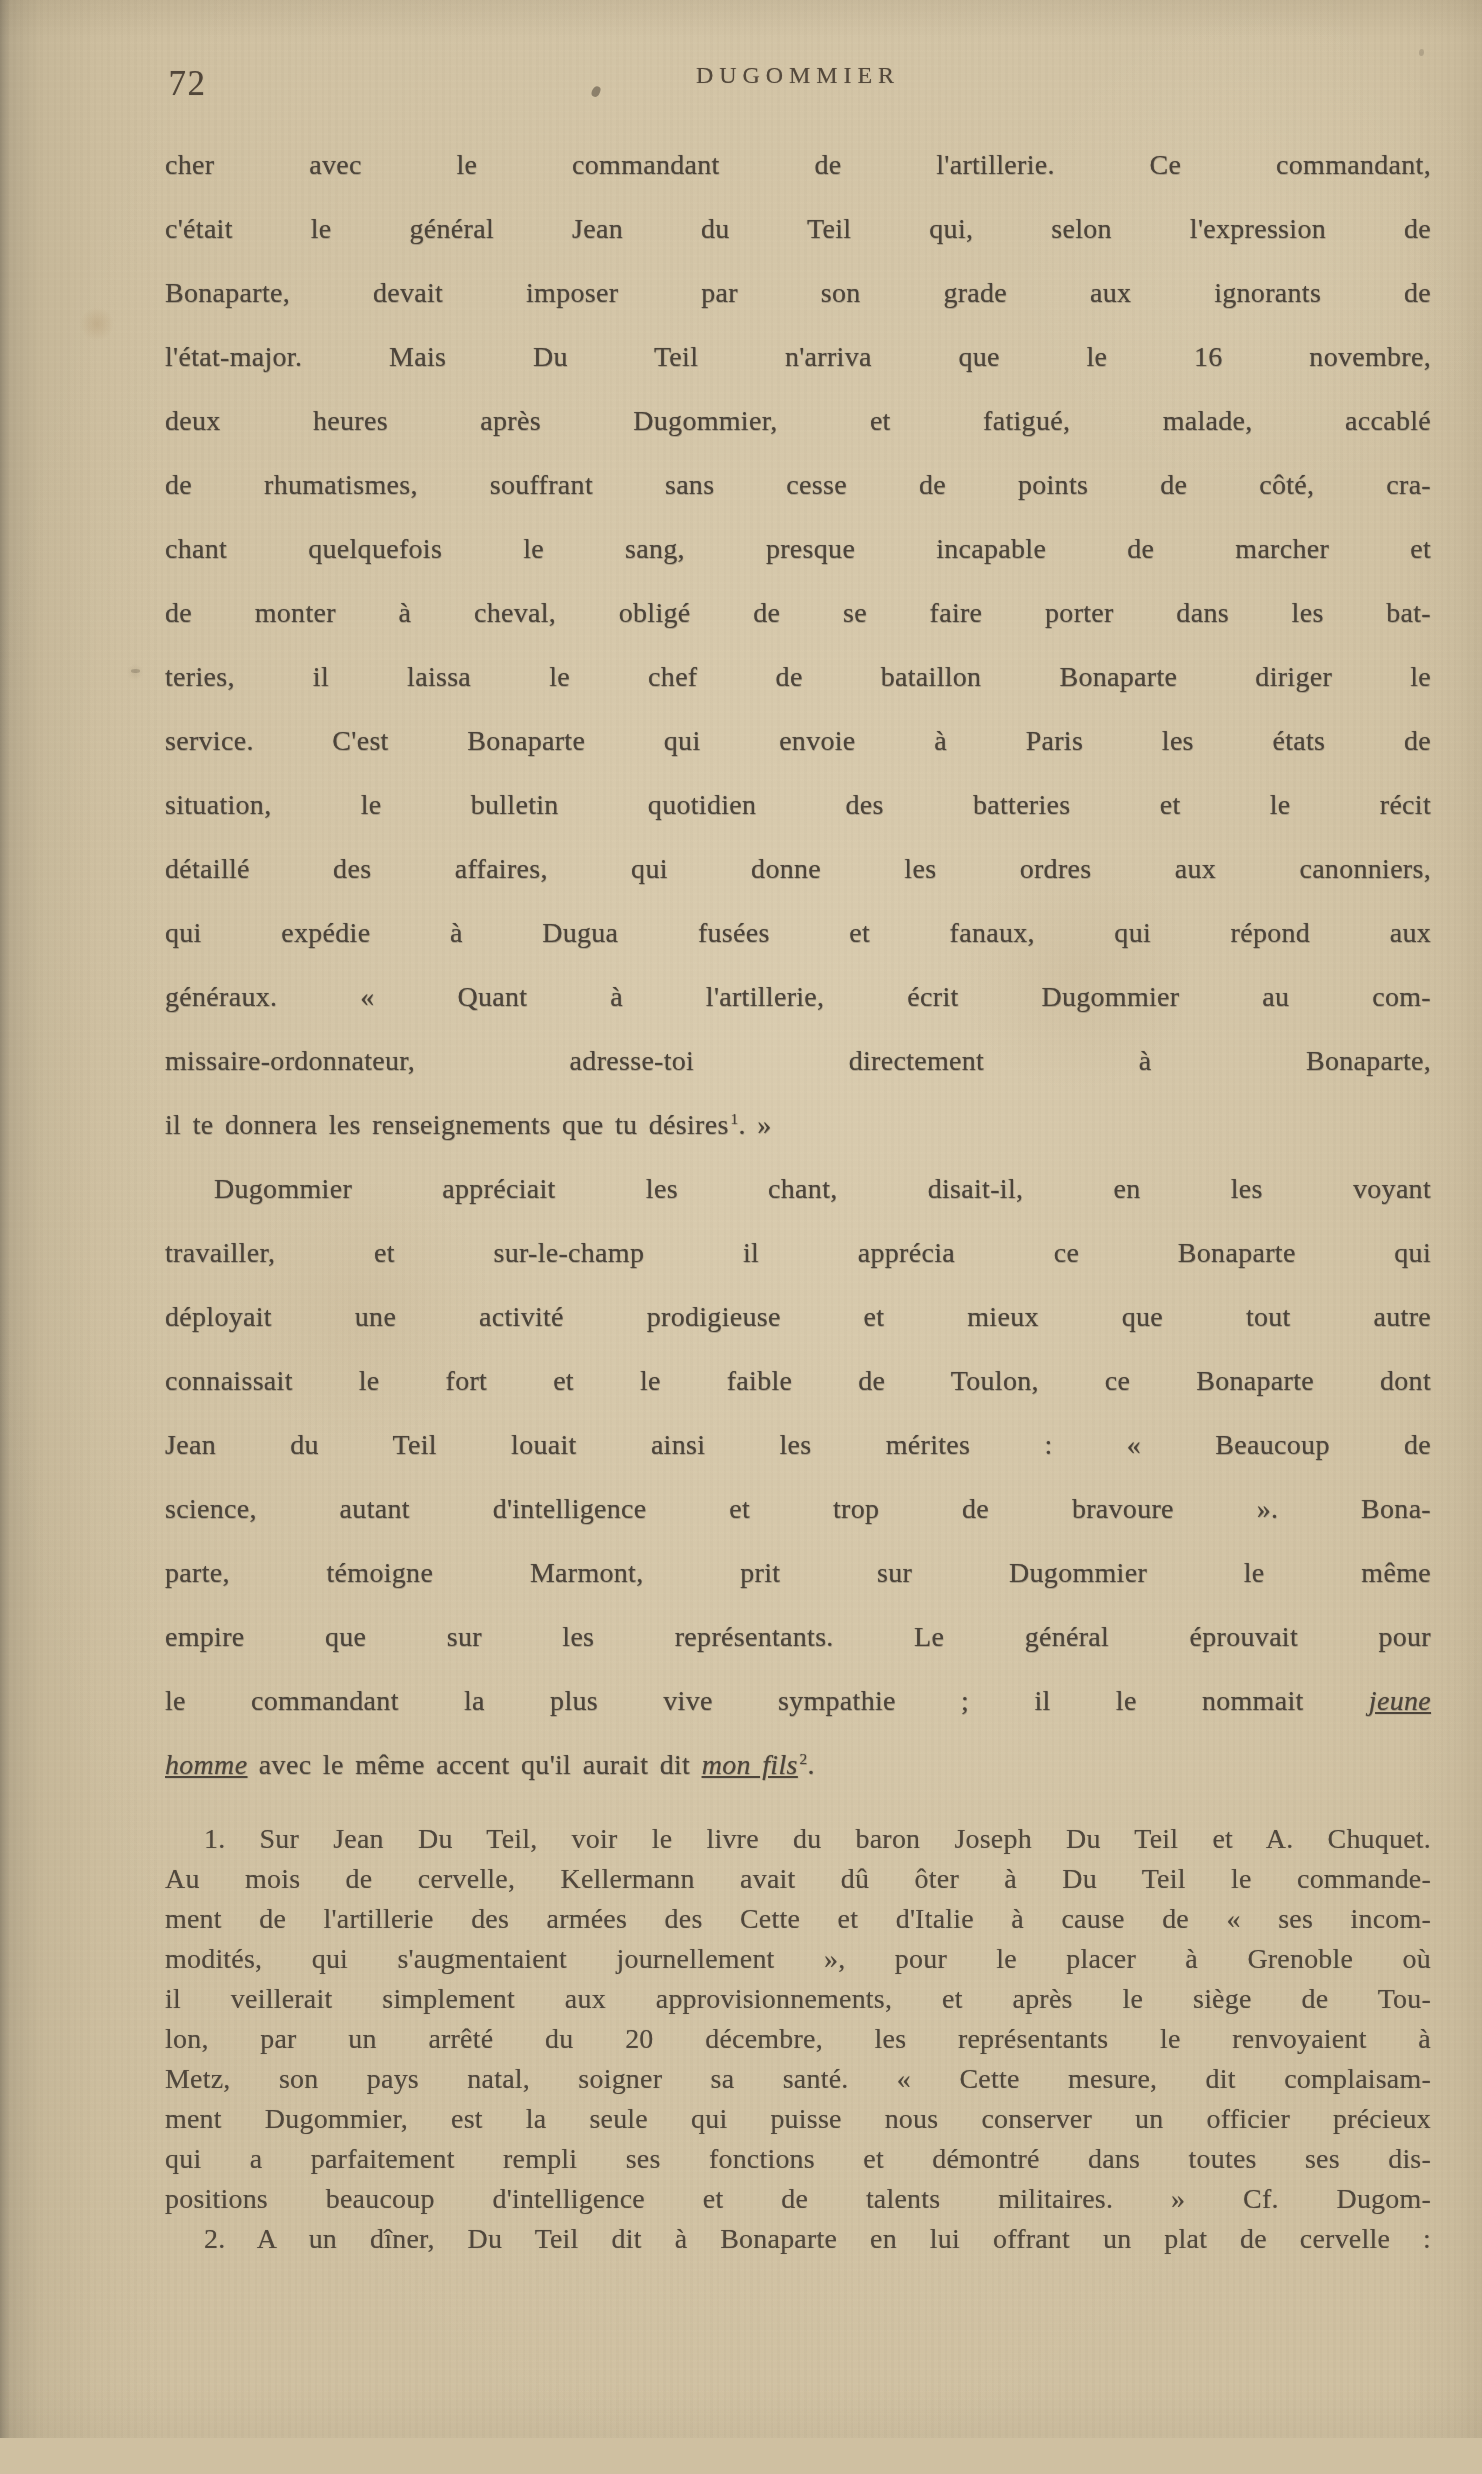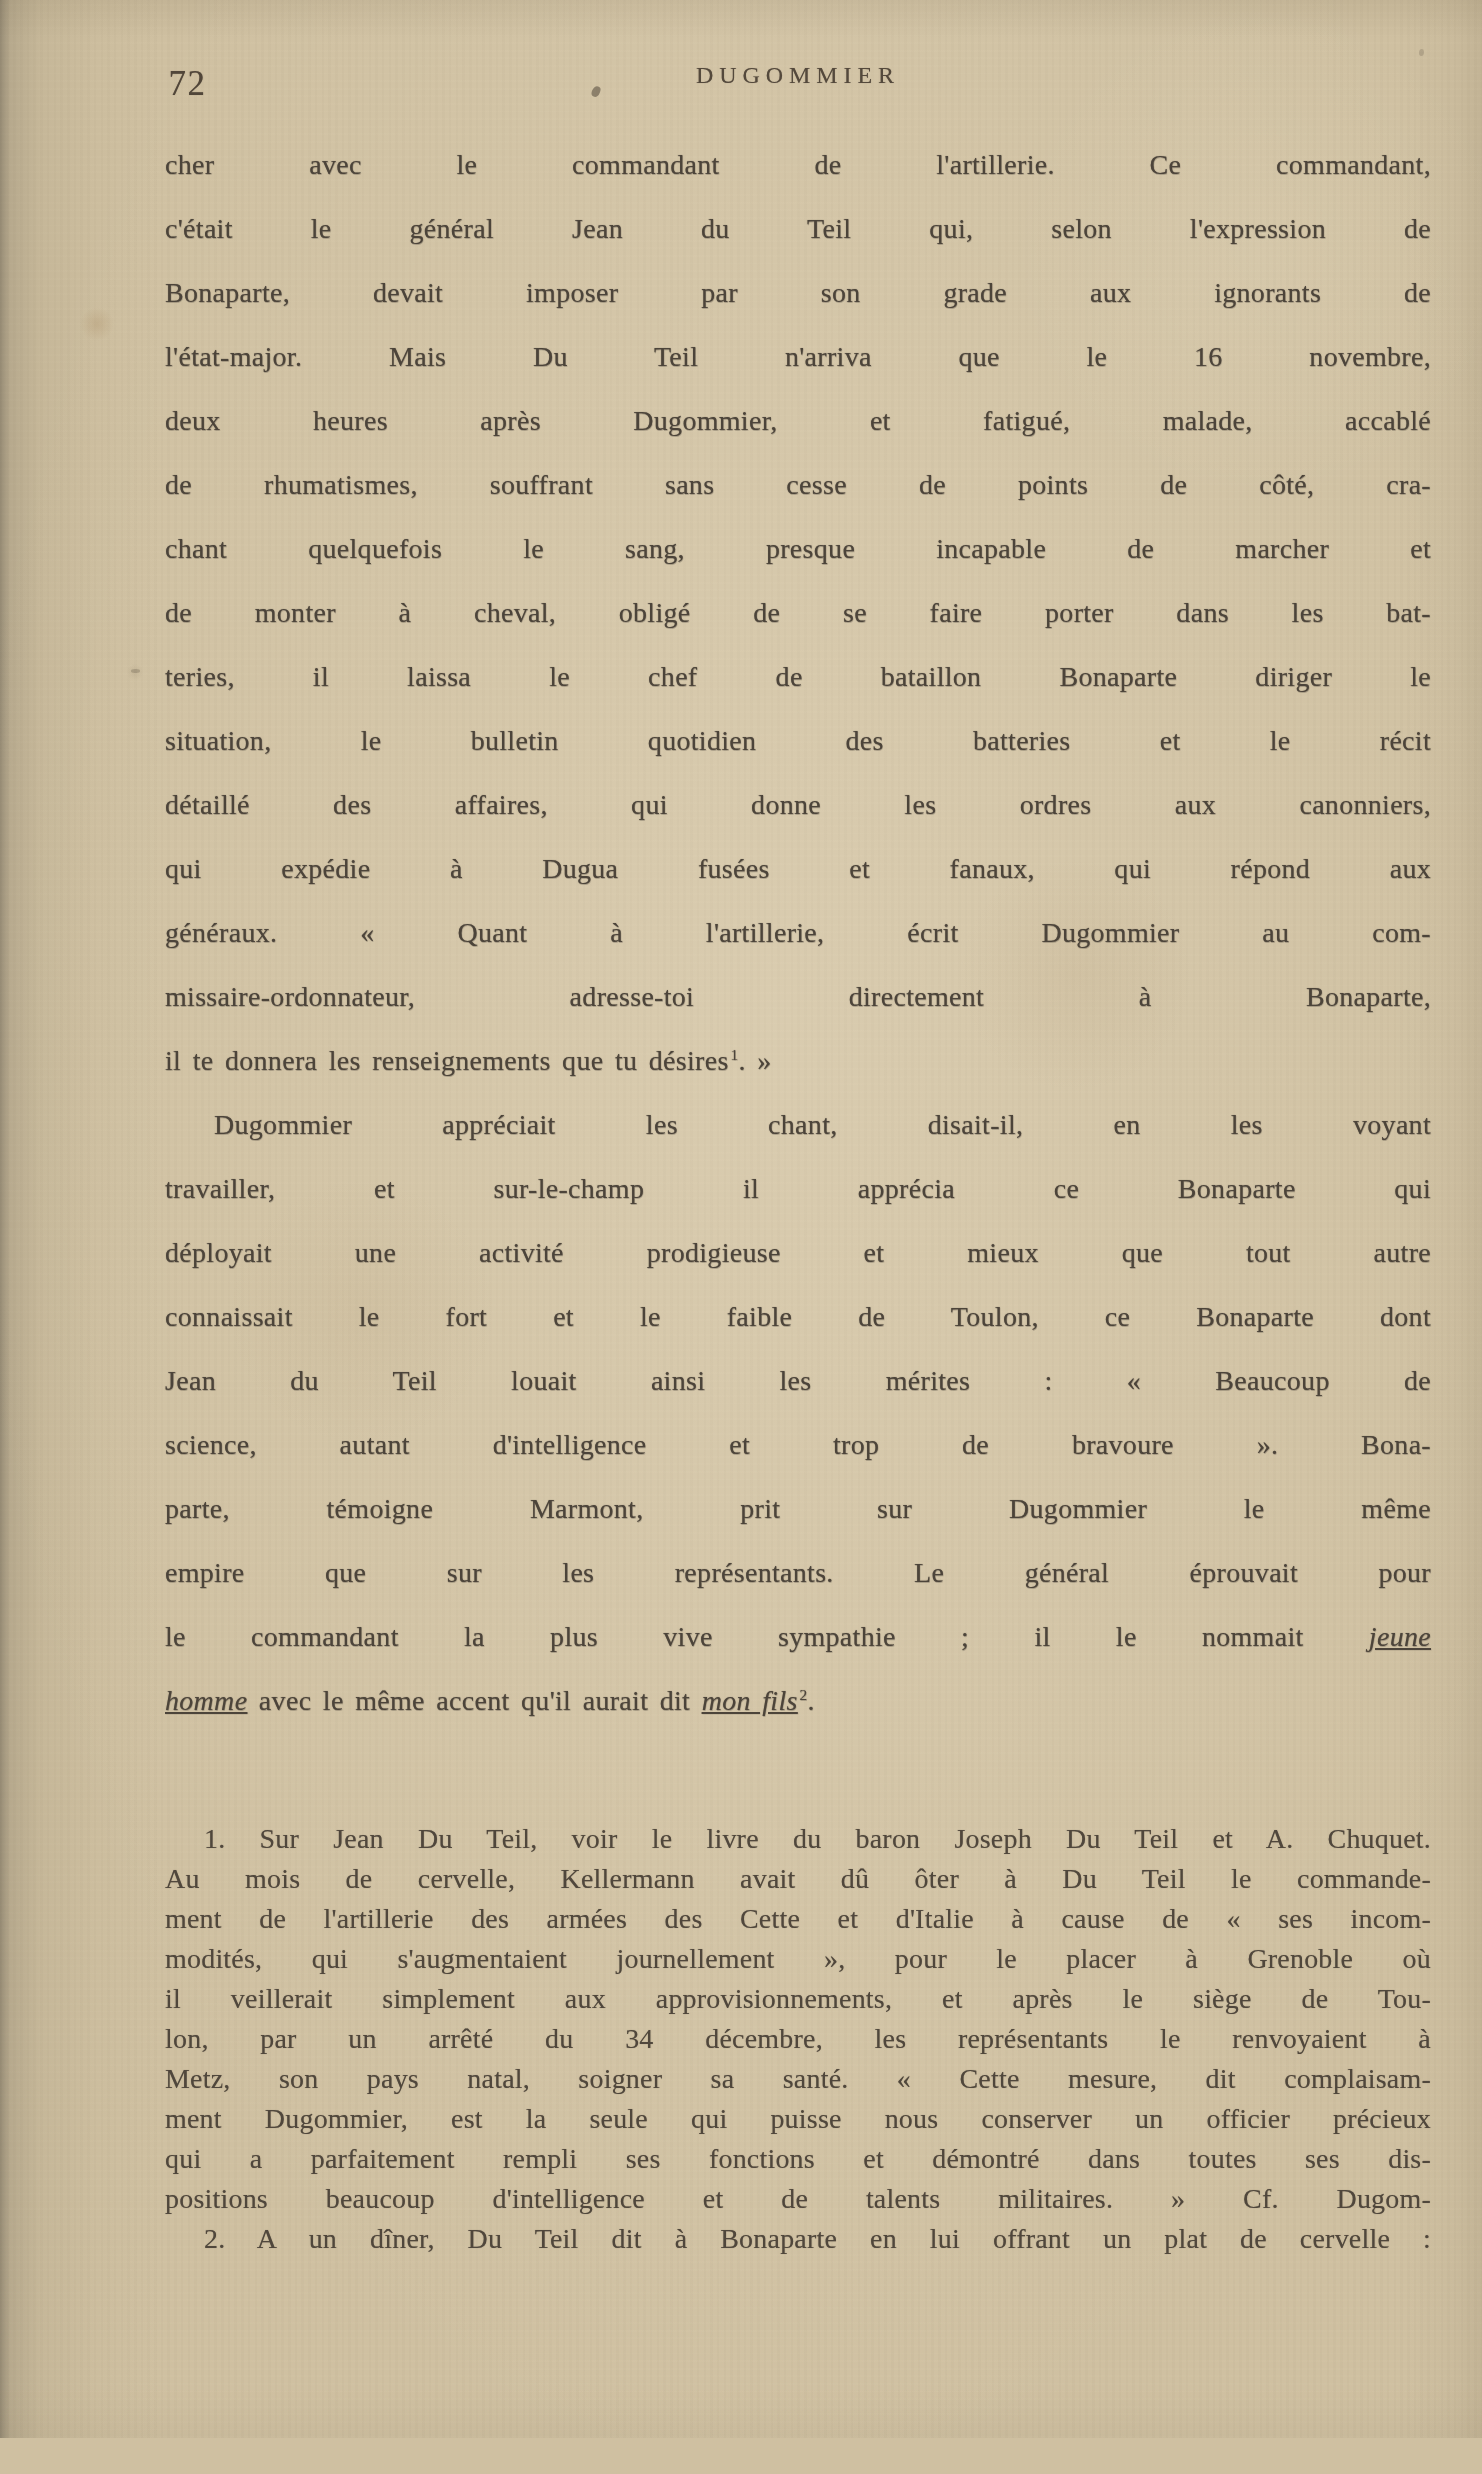--- a/index.html
+++ b/index.html
@@ -85,20 +85,21 @@
   <div class="main-text" id="main-text">
       <div class="line"><span>cher avec le commandant de l'artillerie. Ce commandant,</span></div>
       <div class="line"><span>c'était le général Jean du Teil qui, selon l'expression de</span></div>
       <div class="line"><span>Bonaparte, devait imposer par son grade aux ignorants de</span></div>
       <div class="line"><span>l'état-major. Mais Du Teil n'arriva que le 16 novembre,</span></div>
       <div class="line"><span>deux heures après Dugommier, et fatigué, malade, accablé</span></div>
       <div class="line"><span>de rhumatismes, souffrant sans cesse de points de côté, cra-</span></div>
       <div class="line"><span>chant quelquefois le sang, presque incapable de marcher et</span></div>
       <div class="line"><span>de monter à cheval, obligé de se faire porter dans les bat-</span></div>
       <div class="line"><span>teries, il laissa le chef de bataillon Bonaparte diriger le</span></div>
+      <div class="line"><span>service. C'est Bonaparte qui envoie à Paris les états de</span></div>
       <div class="line"><span>situation, le bulletin quotidien des batteries et le récit</span></div>
       <div class="line"><span>détaillé des affaires, qui donne les ordres aux canonniers,</span></div>
       <div class="line"><span>qui expédie à Dugua fusées et fanaux, qui répond aux</span></div>
       <div class="line"><span>généraux. « Quant à l'artillerie, écrit Dugommier au com-</span></div>
       <div class="line"><span>missaire-ordonnateur, adresse-toi directement à Bonaparte,</span></div>
       <div class="line flush"><span>il te donnera les renseignements que tu désires</span><span class="sup">1</span><span>. »</span></div>
       <div class="line indent"><span>Dugommier appréciait les chant, disait-il, en les voyant</span></div>
       <div class="line"><span>travailler, et sur-le-champ il apprécia ce Bonaparte qui</span></div>
       <div class="line"><span>déployait une activité prodigieuse et mieux que tout autre</span></div>
       <div class="line"><span>connaissait le fort et le faible de Toulon, ce Bonaparte dont</span></div>
@@ -109,21 +110,21 @@
       <div class="line"><span>le commandant la plus vive sympathie ; il le nommait </span><span class="it">jeune</span></div>
       <div class="line flush"><span class="it">homme</span><span> avec le même accent qu'il aurait dit </span><span class="it">mon fils</span><span class="sup">2</span><span>.</span></div>
     </div>
 
   <div class="footnotes" id="footnotes">
       <div class="line indent"><span>1. Sur Jean Du Teil, voir le livre du baron Joseph Du Teil et A. Chuquet.</span></div>
       <div class="line"><span>Au mois de cervelle, Kellermann avait dû ôter à Du Teil le commande-</span></div>
       <div class="line"><span>ment de l'artillerie des armées des Cette et d'Italie à cause de « ses incom-</span></div>
       <div class="line"><span>modités, qui s'augmentaient journellement », pour le placer à Grenoble où</span></div>
       <div class="line"><span>il veillerait simplement aux approvisionnements, et après le siège de Tou-</span></div>
-      <div class="line"><span>lon, par un arrêté du 34 décembre, les représentants le renvoyaient à</span></div>
+      <div class="line"><span>lon, par un arrêté du 20 décembre, les représentants le renvoyaient à</span></div>
       <div class="line"><span>Metz, son pays natal, soigner sa santé. « Cette mesure, dit complaisam-</span></div>
       <div class="line"><span>ment Dugommier, est la seule qui puisse nous conserver un officier précieux</span></div>
       <div class="line"><span>qui a parfaitement rempli ses fonctions et démontré dans toutes ses dis-</span></div>
       <div class="line"><span>positions beaucoup d'intelligence et de talents militaires. » Cf. Dugom-</span></div>
       <div class="line indent"><span>2. A un dîner, Du Teil dit à Bonaparte en lui offrant un plat de cervelle :</span></div>
     </div>
 
 </div>
 
 

